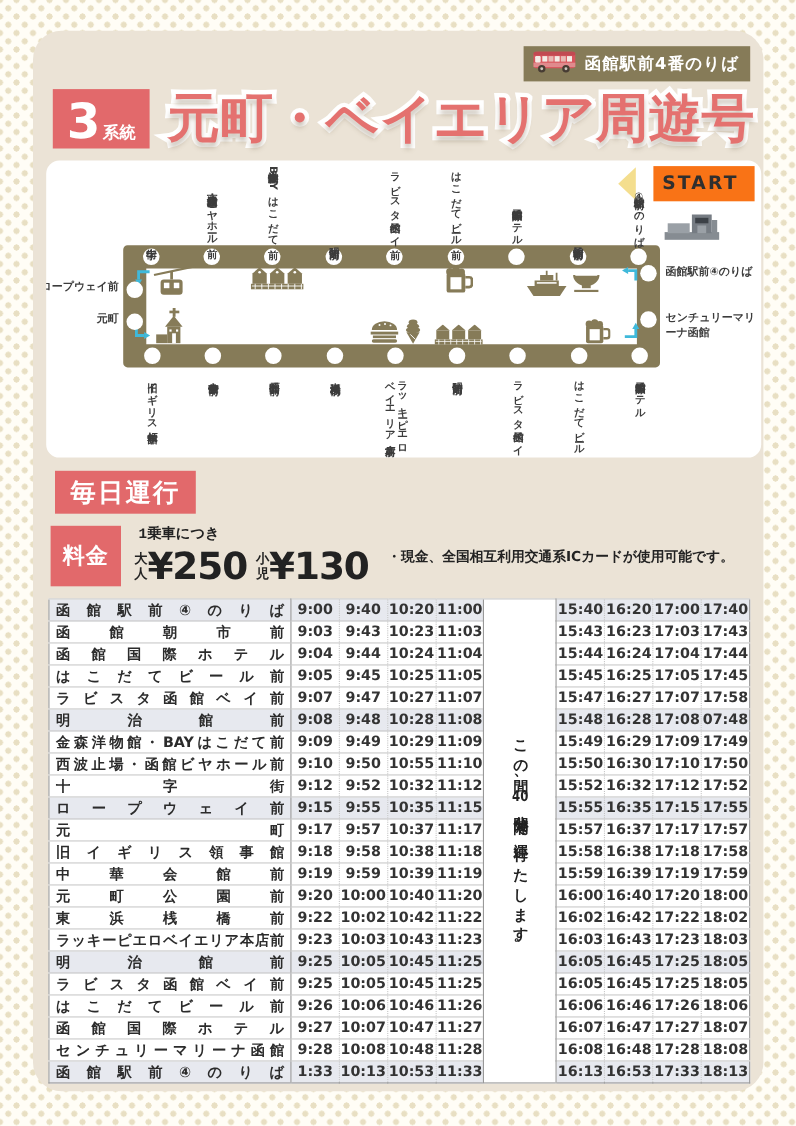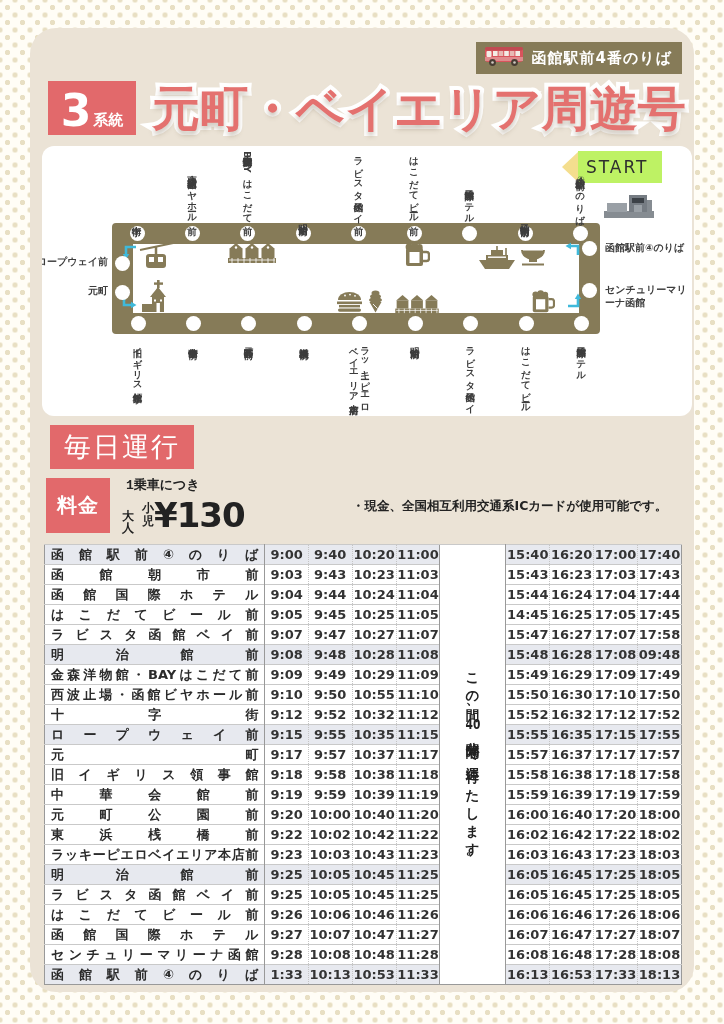--- a/index.html
+++ b/index.html
@@ -42,33 +42,33 @@
   .ring{position:absolute;left:70px;top:77px;width:488px;height:111px;box-sizing:border-box;border:21px solid #867b58;border-radius:4px;}
   .dot{position:absolute;width:15px;height:15px;border-radius:50%;background:#fff;}
   .vlabel{position:absolute;writing-mode:vertical-rl;font-size:9.5px;font-weight:bold;color:#3c3c3c;line-height:1.18;letter-spacing:.5px;transform:translateX(-50%);}
   .vlabel.top{bottom:197px;max-height:72px;}
   .vlabel.bot{top:194px;max-height:74px;}
   .hlabel{position:absolute;font-size:10px;font-weight:bold;color:#3c3c3c;line-height:1.25;}
   .hlabel.left{text-align:right;right:584px;white-space:nowrap;}
   .hlabel.right{left:563px;width:84px;}
   .start-arrow{position:absolute;left:520px;top:5px;display:flex;align-items:center;height:32px;}
   .start-head{width:0;height:0;border-top:15px solid transparent;border-bottom:15px solid transparent;border-right:16px solid #f4de8e;}
-  .start-body{background:#bef264;height:32px;display:flex;align-items:center;padding:0 14px 0 8px;font-size:17px;font-weight:normal;color:#2f2f2f;letter-spacing:2px;}
+  .start-body{background:#f97316;height:32px;display:flex;align-items:center;padding:0 14px 0 8px;font-size:17px;font-weight:bold;color:#2f2f2f;letter-spacing:2px;margin-left:16px;}
   .map-icon{position:absolute;color:#867b58;}
   .turn{position:absolute;color:#3fb9da;}
   
   .period-row{display:flex;align-items:center;justify-content:space-between;margin:10px 6px 0 8px;height:42px;}
   .period-text{font-size:25px;font-weight:bold;color:#222;letter-spacing:2px;white-space:nowrap;}
   .period-text .val{letter-spacing:5px;}
-  .daily-badge{background:#e2696b;color:#fff;font-size:27px;font-weight:normal;padding:4px 14px;letter-spacing:2px;}
+  .daily-badge{background:#e2696b;color:#fff;font-size:23px;font-weight:bold;padding:4px 14px;letter-spacing:2px;}
   .fare-row{display:flex;align-items:center;gap:12px;margin:8px 2px 0 4px;}
   .fare-box{background:#e2696b;color:#fff;font-size:20px;font-weight:bold;padding:14px 11px;letter-spacing:1px;flex:0 0 auto;}
   .fare-main{flex:0 0 auto;width:218px;}
   .per-ride{font-size:13px;font-weight:bold;color:#222;margin:0 0 1px 4px;font-family:Liberation Mono, monospace;}
-  .fare-amounts{display:flex;align-items:flex-end;gap:8px;}
+  .fare-amounts{display:flex;align-items:center;gap:8px;}
   .fare-grp{display:flex;align-items:center;}
   .fare-who{display:inline-block;width:1em;font-size:12px;font-weight:bold;line-height:1.05;word-break:break-all;color:#222;}
   .fare-price{font-size:34px;font-weight:bold;color:#222;letter-spacing:-1px;}
   .fare-notes{list-style:none;margin:0;padding:0;font-size:12.5px;font-weight:bold;color:#222;line-height:1.55;}
   
   .timetable{border-collapse:collapse;background:#fff;border:1.5px solid #999;margin:9px 0 0 2px;}
   .timetable tr{height:20px;}
   .timetable td{border-top:1px solid #c9c9c9;padding:0;}
   td.stop-name{
     width:208px;font-size:13px;font-weight:bold;color:#2b2b2b;padding:0 6px;
@@ -321,20 +321,21 @@
     <div class="daily-badge">毎日運行</div>
   </div>
 
   <div class="fare-row">
     <div class="fare-box">料金</div>
     <div class="fare-main">
       <div class="per-ride">1乗車につき</div>
       <div class="fare-amounts">
         <span class="fare-grp">
           <span class="fare-who">大人</span>
+          <span class="fare-price">¥250</span>
         </span>
         <span class="fare-grp">
           <span class="fare-who">小児</span>
           <span class="fare-price">¥130</span>
         </span>
       </div>
     </div>
     <ul class="fare-notes" id="fareNotes">
         <li>・現金、全国相互利用交通系ICカードが使用可能です。</li>
       </ul>
@@ -377,21 +378,21 @@
           <td class="time">16:24</td>
           <td class="time">17:04</td>
           <td class="time">17:44</td>
         </tr>
         <tr>
           <td class="stop-name">はこだてビール前</td>
           <td class="time">9:05</td>
           <td class="time">9:45</td>
           <td class="time">10:25</td>
           <td class="time">11:05</td>
-          <td class="time">14:45</td>
+          <td class="time">15:45</td>
           <td class="time">16:25</td>
           <td class="time">17:05</td>
           <td class="time">17:45</td>
         </tr>
         <tr>
           <td class="stop-name">ラビスタ函館ベイ前</td>
           <td class="time">9:07</td>
           <td class="time">9:47</td>
           <td class="time">10:27</td>
           <td class="time">11:07</td>
@@ -402,21 +403,21 @@
         </tr>
         <tr class="hl">
           <td class="stop-name">明治館前</td>
           <td class="time">9:08</td>
           <td class="time">9:48</td>
           <td class="time">10:28</td>
           <td class="time">11:08</td>
           <td class="time">15:48</td>
           <td class="time">16:28</td>
           <td class="time">17:08</td>
-          <td class="time">09:48</td>
+          <td class="time">07:48</td>
         </tr>
         <tr>
           <td class="stop-name">金森洋物館・BAYはこだて前</td>
           <td class="time">9:09</td>
           <td class="time">9:49</td>
           <td class="time">10:29</td>
           <td class="time">11:09</td>
           <td class="time">15:49</td>
           <td class="time">16:29</td>
           <td class="time">17:09</td>

